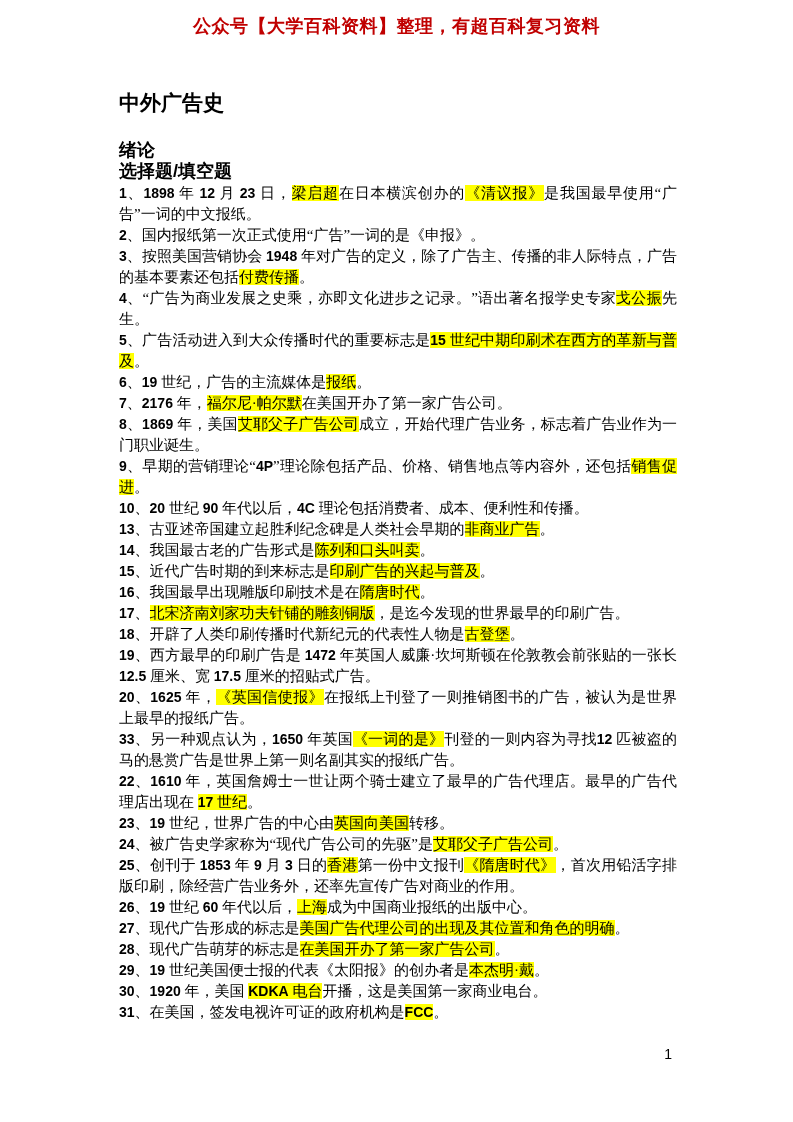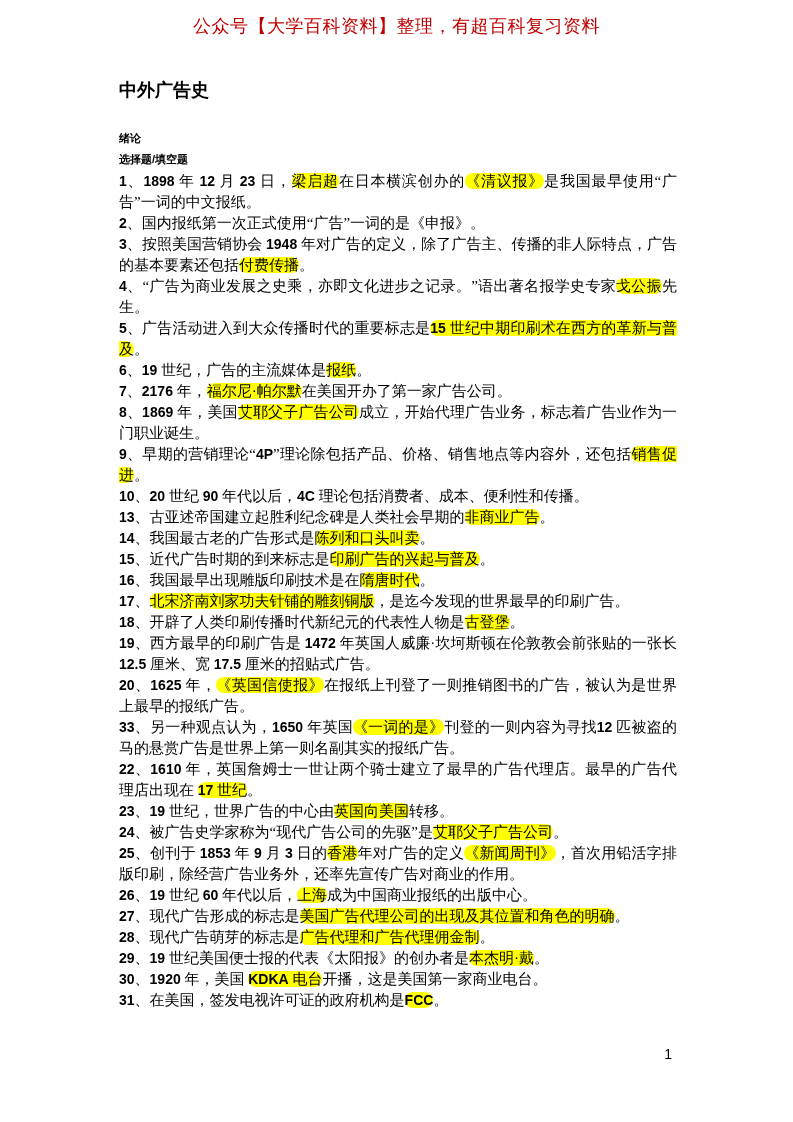--- a/index.html
+++ b/index.html
@@ -12,53 +12,53 @@
     font-family: "Liberation Serif", "DejaVu Serif", serif;
     overflow: hidden;
   }
   .doc-header {
     position: absolute;
     top: 14px;
     left: 0;
     width: 100%;
     text-align: center;
     font-size: 18px;
-    font-weight: normal;
+    font-weight: bold;
     letter-spacing: 0.5px;
     color: var(--header-color, #c00000);
   }
   .content {
     position: absolute;
     left: 119px;
     top: 80px;
     width: 558px;
   }
   .title {
-    font-size: 18px;
+    font-size: 21px;
     font-weight: bold;
     line-height: 21px;
-    margin: 0 0 27px 0;
+    margin: 12px 0 27px 0;
     font-family: "Liberation Sans", "DejaVu Sans", sans-serif;
   }
   .h-section, .h-sub {
-    font-size: 11px;
+    font-size: 18px;
     font-weight: bold;
     line-height: 21px;
     font-family: "Liberation Sans", "DejaVu Sans", sans-serif;
   }
   .qlist {
     margin-top: 1px;
     font-size: 15px;
     line-height: 21px;
   }
   .q-item {
     text-align: justify;
     text-justify: inter-character;
   }
-  .hl { background: var(--hl-color, #ffff00); border-radius: 8px; }
+  .hl { background: var(--hl-color, #ffff00); }
   .latin {
     font-family: "Liberation Sans", "DejaVu Sans", sans-serif;
     font-weight: bold;
     font-size: 14px;
   }
   .page-number {
     position: absolute;
     right: 121px;
     top: 1046px;
     font-size: 14px;
@@ -91,24 +91,24 @@
         <div class="q-item"><span><span class="latin">15</span>、近代广告时期的到来标志是</span><span class="hl">印刷广告的兴起与普及</span><span>。</span></div>
         <div class="q-item"><span><span class="latin">16</span>、我国最早出现雕版印刷技术是在</span><span class="hl">隋唐时代</span><span>。</span></div>
         <div class="q-item"><span><span class="latin">17</span>、</span><span class="hl">北宋济南刘家功夫针铺的雕刻铜版</span><span>，是迄今发现的世界最早的印刷广告。</span></div>
         <div class="q-item"><span><span class="latin">18</span>、开辟了人类印刷传播时代新纪元的代表性人物是</span><span class="hl">古登堡</span><span>。</span></div>
         <div class="q-item"><span><span class="latin">19</span>、西方最早的印刷广告是 <span class="latin">1472</span> 年英国人威廉·坎坷斯顿在伦敦教会前张贴的一张长 <span class="latin">12.5</span> 厘米、宽 <span class="latin">17.5</span> 厘米的招贴式广告。</span></div>
         <div class="q-item"><span><span class="latin">20</span>、<span class="latin">1625</span> 年，</span><span class="hl">《英国信使报》</span><span>在报纸上刊登了一则推销图书的广告，被认为是世界上最早的报纸广告。</span></div>
         <div class="q-item"><span><span class="latin">33</span>、另一种观点认为，<span class="latin">1650</span> 年英国</span><span class="hl">《一词的是》</span><span>刊登的一则内容为寻找<span class="latin">12</span> 匹被盗的马的悬赏广告是世界上第一则名副其实的报纸广告。</span></div>
         <div class="q-item"><span><span class="latin">22</span>、<span class="latin">1610</span> 年，英国詹姆士一世让两个骑士建立了最早的广告代理店。最早的广告代理店出现在 </span><span class="hl"><span class="latin">17</span> 世纪</span><span>。</span></div>
         <div class="q-item"><span><span class="latin">23</span>、<span class="latin">19</span> 世纪，世界广告的中心由</span><span class="hl">英国向美国</span><span>转移。</span></div>
         <div class="q-item"><span><span class="latin">24</span>、被广告史学家称为“现代广告公司的先驱”是</span><span class="hl">艾耶父子广告公司</span><span>。</span></div>
-        <div class="q-item"><span><span class="latin">25</span>、创刊于 <span class="latin">1853</span> 年 <span class="latin">9</span> 月 <span class="latin">3</span> 日的</span><span class="hl">香港</span><span>年对广告的定义</span><span class="hl">《新闻周刊》</span><span>，首次用铅活字排版印刷，除经营广告业务外，还率先宣传广告对商业的作用。</span></div>
+        <div class="q-item"><span><span class="latin">25</span>、创刊于 <span class="latin">1853</span> 年 <span class="latin">9</span> 月 <span class="latin">3</span> 日的</span><span class="hl">香港</span><span>第一份中文报刊</span><span class="hl">《隋唐时代》</span><span>，首次用铅活字排版印刷，除经营广告业务外，还率先宣传广告对商业的作用。</span></div>
         <div class="q-item"><span><span class="latin">26</span>、<span class="latin">19</span> 世纪 <span class="latin">60</span> 年代以后，</span><span class="hl">上海</span><span>成为中国商业报纸的出版中心。</span></div>
         <div class="q-item"><span><span class="latin">27</span>、现代广告形成的标志是</span><span class="hl">美国广告代理公司的出现及其位置和角色的明确</span><span>。</span></div>
-        <div class="q-item"><span><span class="latin">28</span>、现代广告萌芽的标志是</span><span class="hl">广告代理和广告代理佣金制</span><span>。</span></div>
+        <div class="q-item"><span><span class="latin">28</span>、现代广告萌芽的标志是</span><span class="hl">在美国开办了第一家广告公司</span><span>。</span></div>
         <div class="q-item"><span><span class="latin">29</span>、<span class="latin">19</span> 世纪美国便士报的代表《太阳报》的创办者是</span><span class="hl">本杰明·戴</span><span>。</span></div>
         <div class="q-item"><span><span class="latin">30</span>、<span class="latin">1920</span> 年，美国 </span><span class="hl"><span class="latin">KDKA</span> 电台</span><span>开播，这是美国第一家商业电台。</span></div>
         <div class="q-item"><span><span class="latin">31</span>、在美国，签发电视许可证的政府机构是</span><span class="hl"><span class="latin">FCC</span></span><span>。</span></div>
       </div>
   </div>
 
   <div class="page-number">1</div>
 </div>
 
 </body></html>

